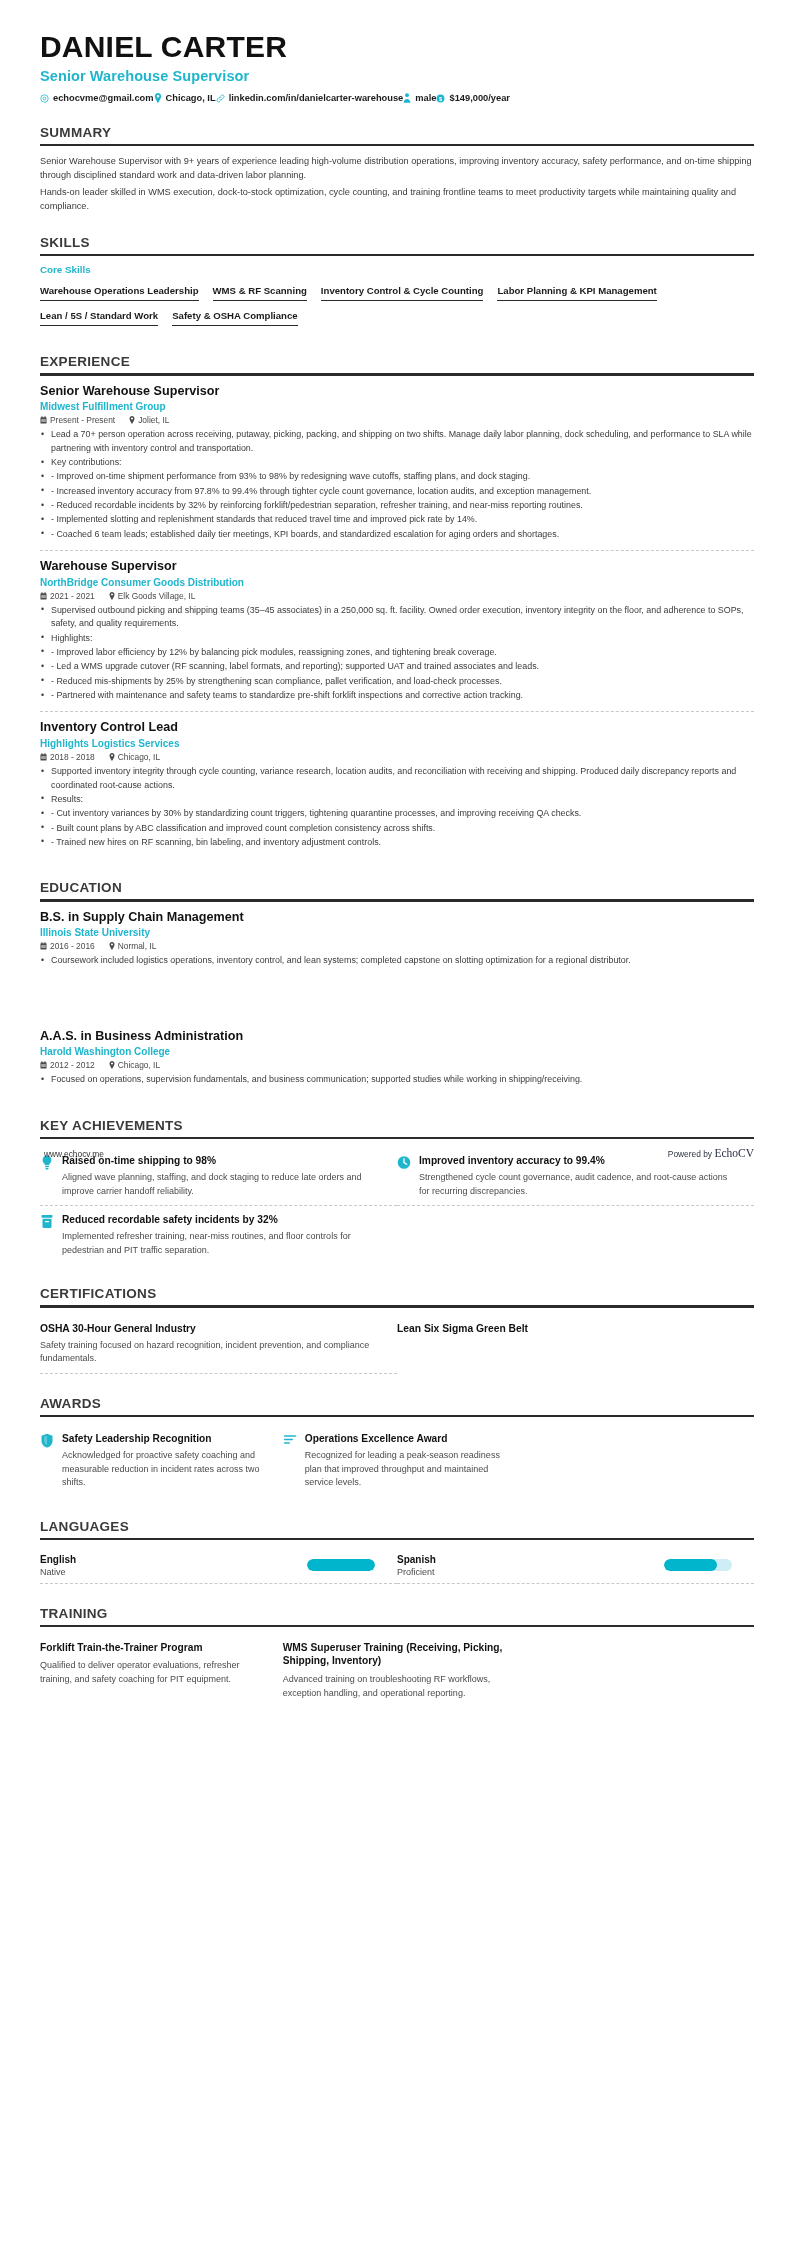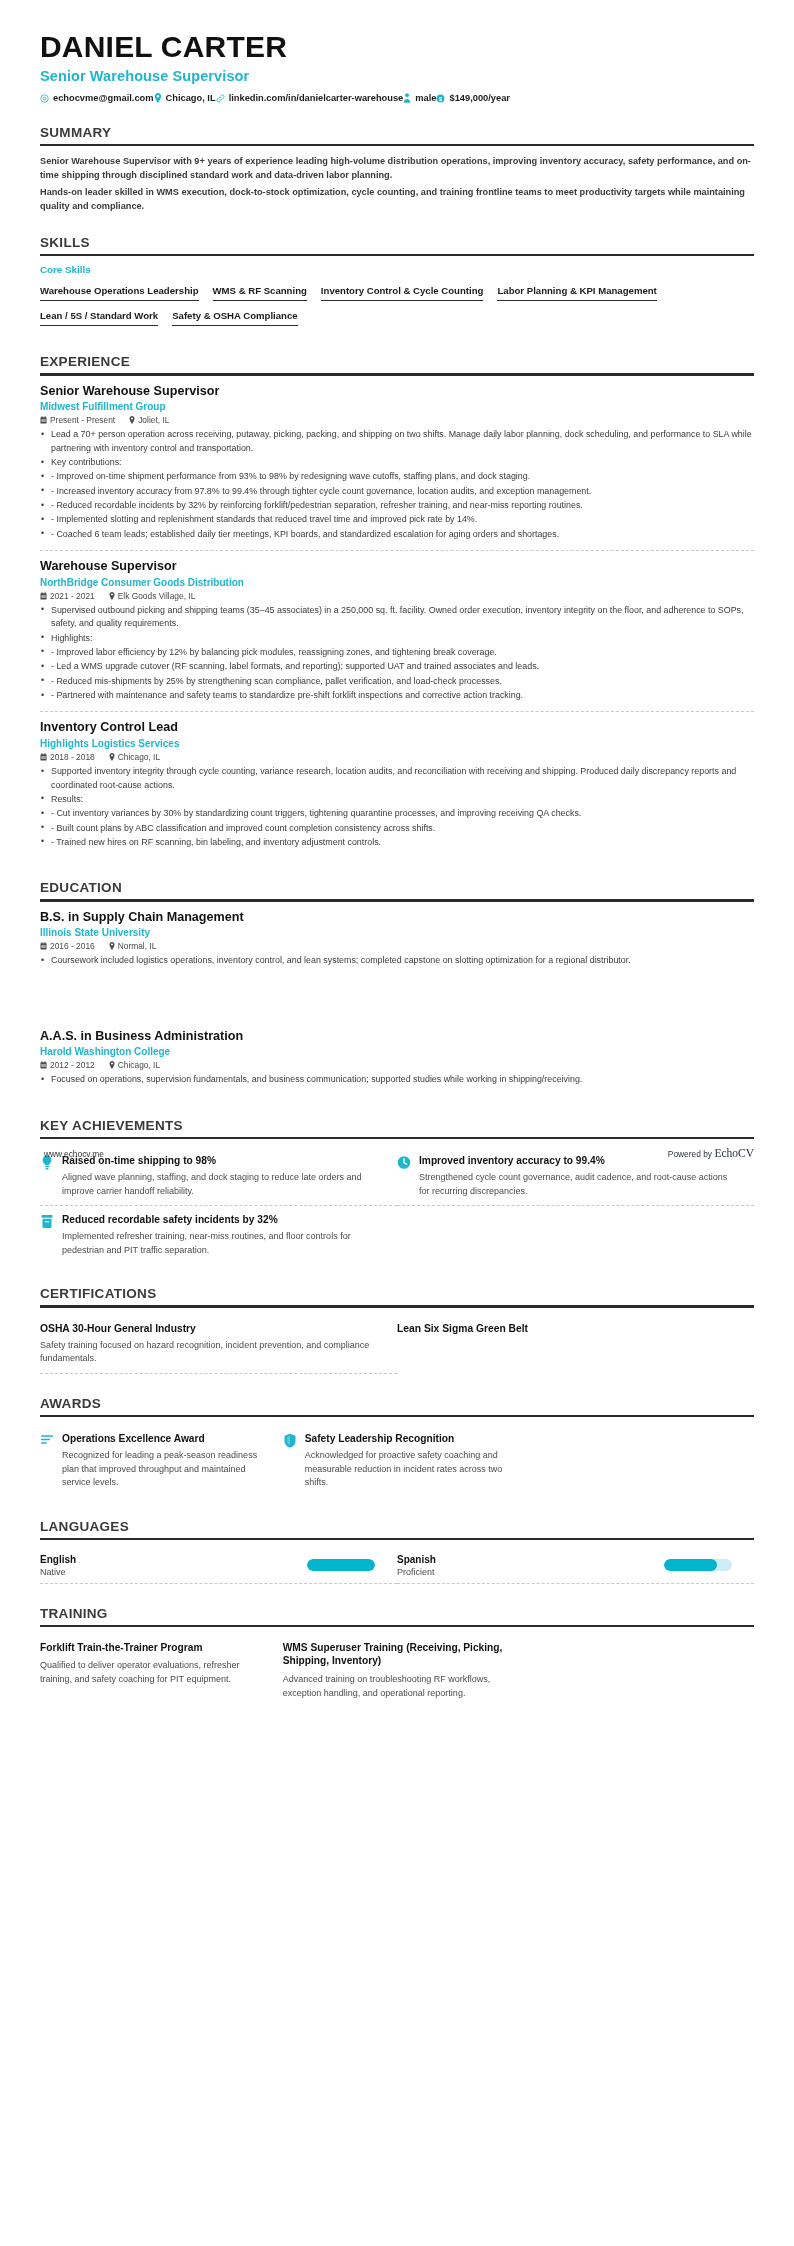--- a/index.html
+++ b/index.html
@@ -56,21 +56,20 @@
     color: #3a3a3a;
     letter-spacing: .3px;
     padding-bottom: 4px;
   }
   .rule { height: 2.2px; background: #2b2b2b; width: 100%; margin-bottom: 8px; }
 
   p.body, .body {
     font-size: 9.2px;
     line-height: 1.55;
     color: #3b3b3b;
-    font-weight: bold;
   }
   .summary-p { margin-bottom: 2px; }
 
   
   .skills-group-title {
     color: #1fb6cd;
     font-weight: bold;
     font-size: 9.8px;
     margin-bottom: 7px;
   }
@@ -564,44 +563,44 @@
     </div>
 
     <div class="section">
       <div class="section-title">AWARDS</div>
       <div class="rule"></div>
       <div class="two-col">
 
         <div class="col-cell" style="width:34%;">
           <div class="ach-item">
             <span class="ach-icon">
+              <svg width="14" height="15" viewBox="0 0 16 18">
+                  <path d="M8 0.8l6.6 2.6v6.1C14.6 13.4 11.7 16.3 8 17.4 4.3 16.3 1.4 13.4 1.4 9.5V3.4z" fill="currentColor"></path>
+                  <path d="M8 3.2v11.2c-2.1-.9-3.4-2.8-3.4-5.2V4.6z" fill="#ffffff" opacity=".28"></path>
+                </svg>
+            </span>
+            <div>
+              <div class="ach-title">Safety Leadership Recognition</div>
+              <div class="ach-desc">Acknowledged for proactive safety coaching and measurable reduction in incident rates across two shifts.</div>
+            </div>
+          </div>
+        </div>
+
+        <div class="col-cell" style="width:34%;">
+          <div class="ach-item">
+            <span class="ach-icon">
               <svg width="14" height="13" viewBox="0 0 16 14">
                   <rect x="1" y="2.2" width="14" height="1.7" rx=".85" fill="currentColor"></rect>
                   <rect x="1" y="6.2" width="10.5" height="1.7" rx=".85" fill="currentColor"></rect>
                   <rect x="1" y="10.2" width="7" height="1.7" rx=".85" fill="currentColor"></rect>
                 </svg>
             </span>
             <div>
               <div class="ach-title">Operations Excellence Award</div>
               <div class="ach-desc">Recognized for leading a peak-season readiness plan that improved throughput and maintained service levels.</div>
-            </div>
-          </div>
-        </div>
-
-        <div class="col-cell" style="width:34%;">
-          <div class="ach-item">
-            <span class="ach-icon">
-              <svg width="14" height="15" viewBox="0 0 16 18">
-                  <path d="M8 0.8l6.6 2.6v6.1C14.6 13.4 11.7 16.3 8 17.4 4.3 16.3 1.4 13.4 1.4 9.5V3.4z" fill="currentColor"></path>
-                  <path d="M8 3.2v11.2c-2.1-.9-3.4-2.8-3.4-5.2V4.6z" fill="#ffffff" opacity=".28"></path>
-                </svg>
-            </span>
-            <div>
-              <div class="ach-title">Safety Leadership Recognition</div>
-              <div class="ach-desc">Acknowledged for proactive safety coaching and measurable reduction in incident rates across two shifts.</div>
             </div>
           </div>
         </div>
 
         <div class="col-cell" style="width:32%;"></div>
       </div>
     </div>
 
     <div class="section">
       <div class="section-title">LANGUAGES</div>

